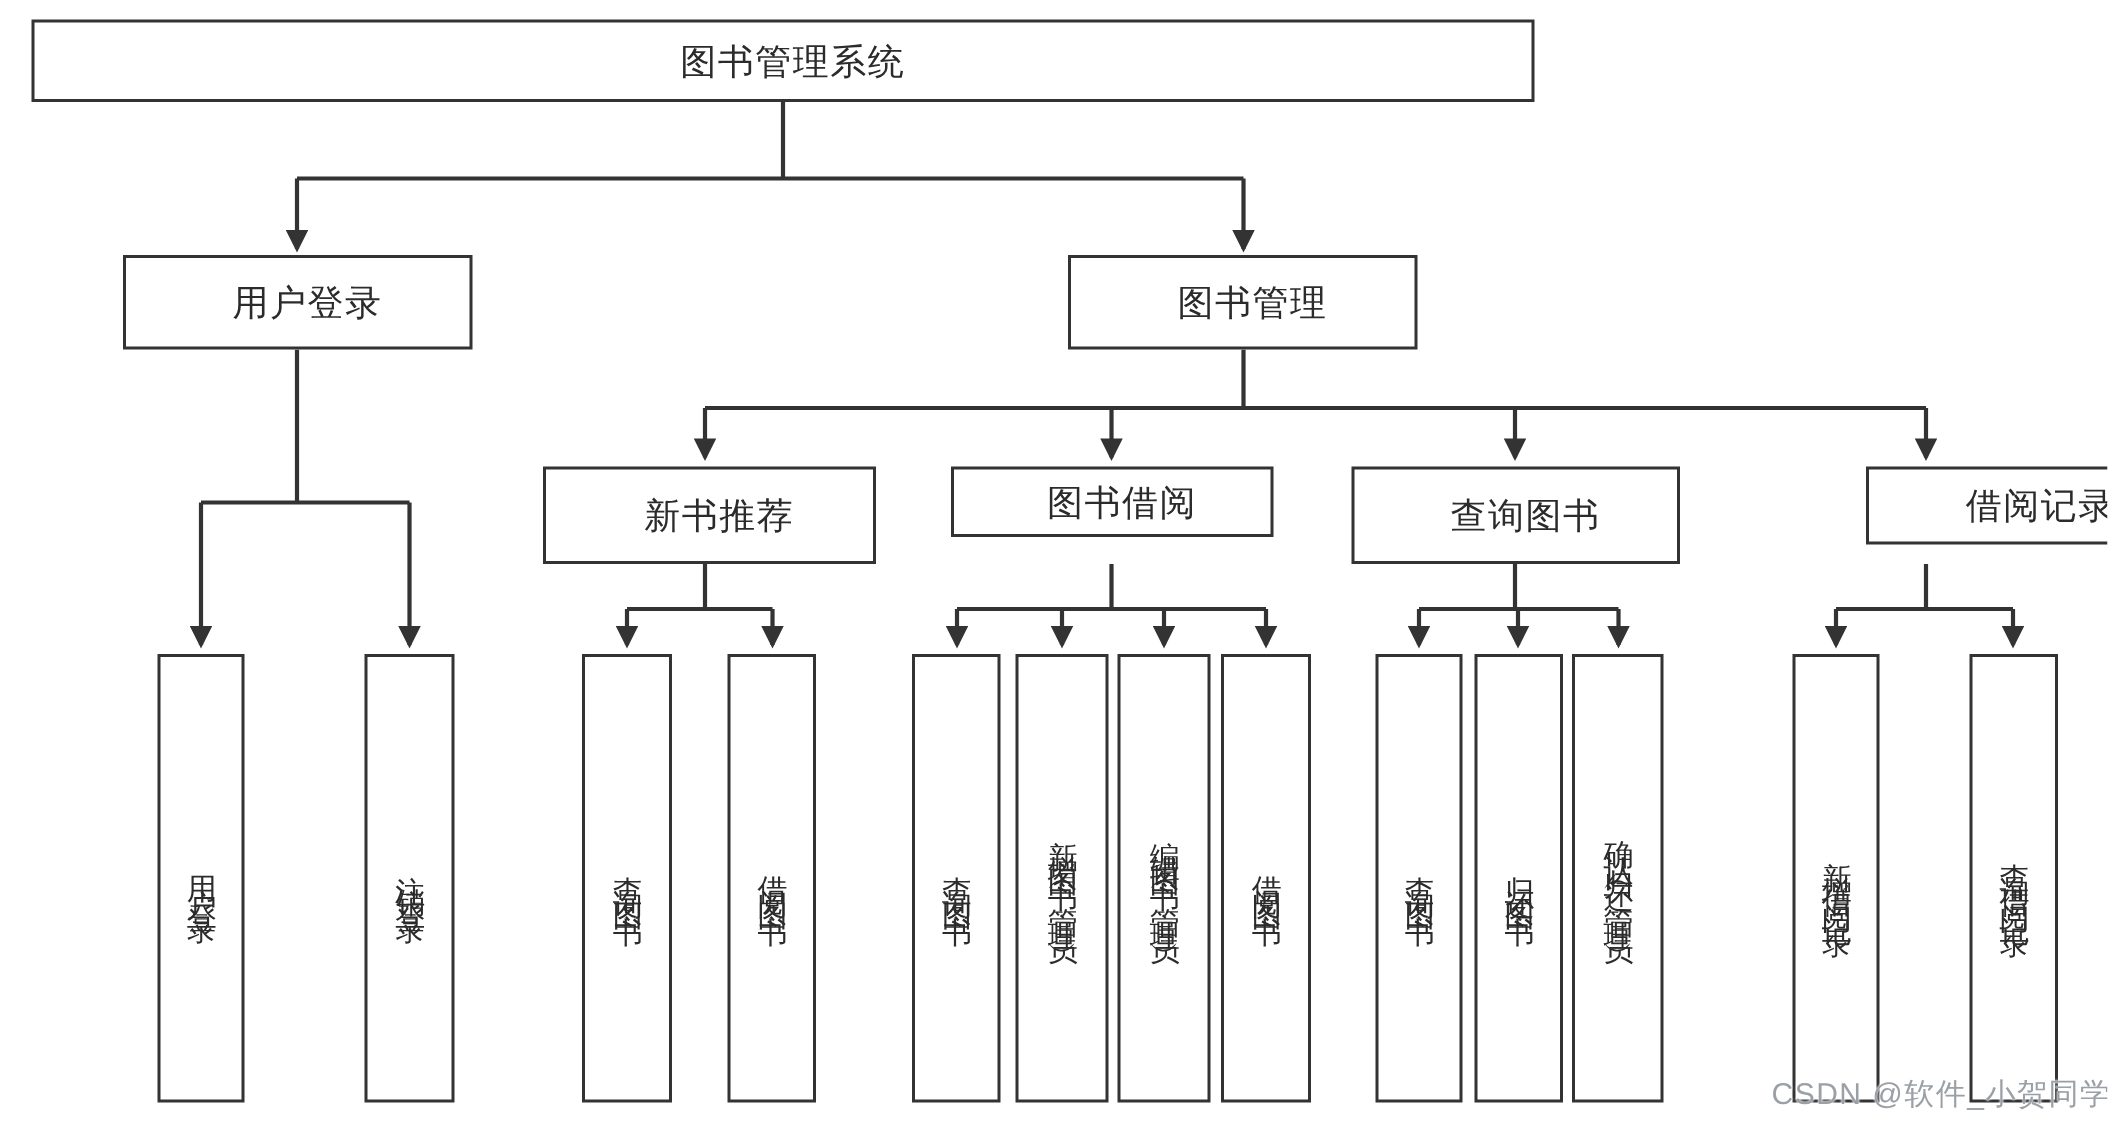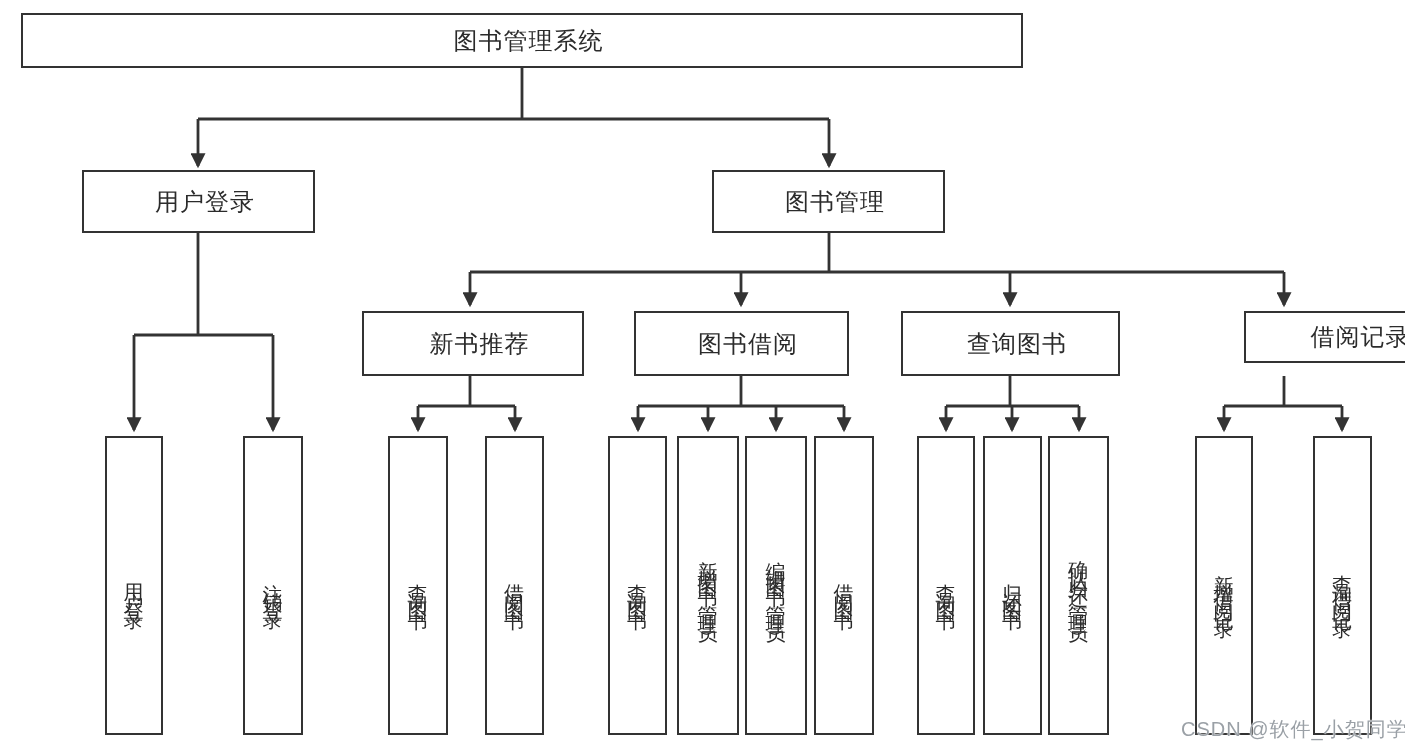--- a/index.html
+++ b/index.html
@@ -77,21 +77,21 @@
     <path d="M1224 406 V430" fill="none" stroke="#333333" stroke-width="2.8" marker-end="url(#arw)"></path>
     <path d="M1342 406 V430" fill="none" stroke="#333333" stroke-width="2.8" marker-end="url(#arw)"></path>
   </svg>
 
   <div class="box h" style="left:21px;top:13px;width:1002px;height:55px">图书管理系统</div>
 
   <div class="box h" style="left:82px;top:170px;width:233px;height:63px">用户登录</div>
   <div class="box h" style="left:712px;top:170px;width:233px;height:63px">图书管理</div>
 
   <div class="box h" style="left:362px;top:311px;width:222px;height:65px">新书推荐</div>
-  <div class="box h" style="left:634px;top:311px;width:215px;height:65px">图书借阅</div>
+  <div class="box h" style="left:634px;top:311px;width:215px;height:47px">图书借阅</div>
   <div class="box h" style="left:901px;top:311px;width:219px;height:65px">查询图书</div>
   <div class="box h" style="left:1244px;top:311px;width:220px;height:52px">借阅记录</div>
 
   <div class="box v" style="left:105px;top:436px;width:58px;height:299px">用户登录</div>
   <div class="box v" style="left:243px;top:436px;width:60px;height:299px">注销登录</div>
 
   <div class="box v" style="left:388px;top:436px;width:60px;height:299px">查询图书</div>
   <div class="box v" style="left:485px;top:436px;width:59px;height:299px">借阅图书</div>
 
   <div class="box v" style="left:608px;top:436px;width:59px;height:299px">查询图书</div>

